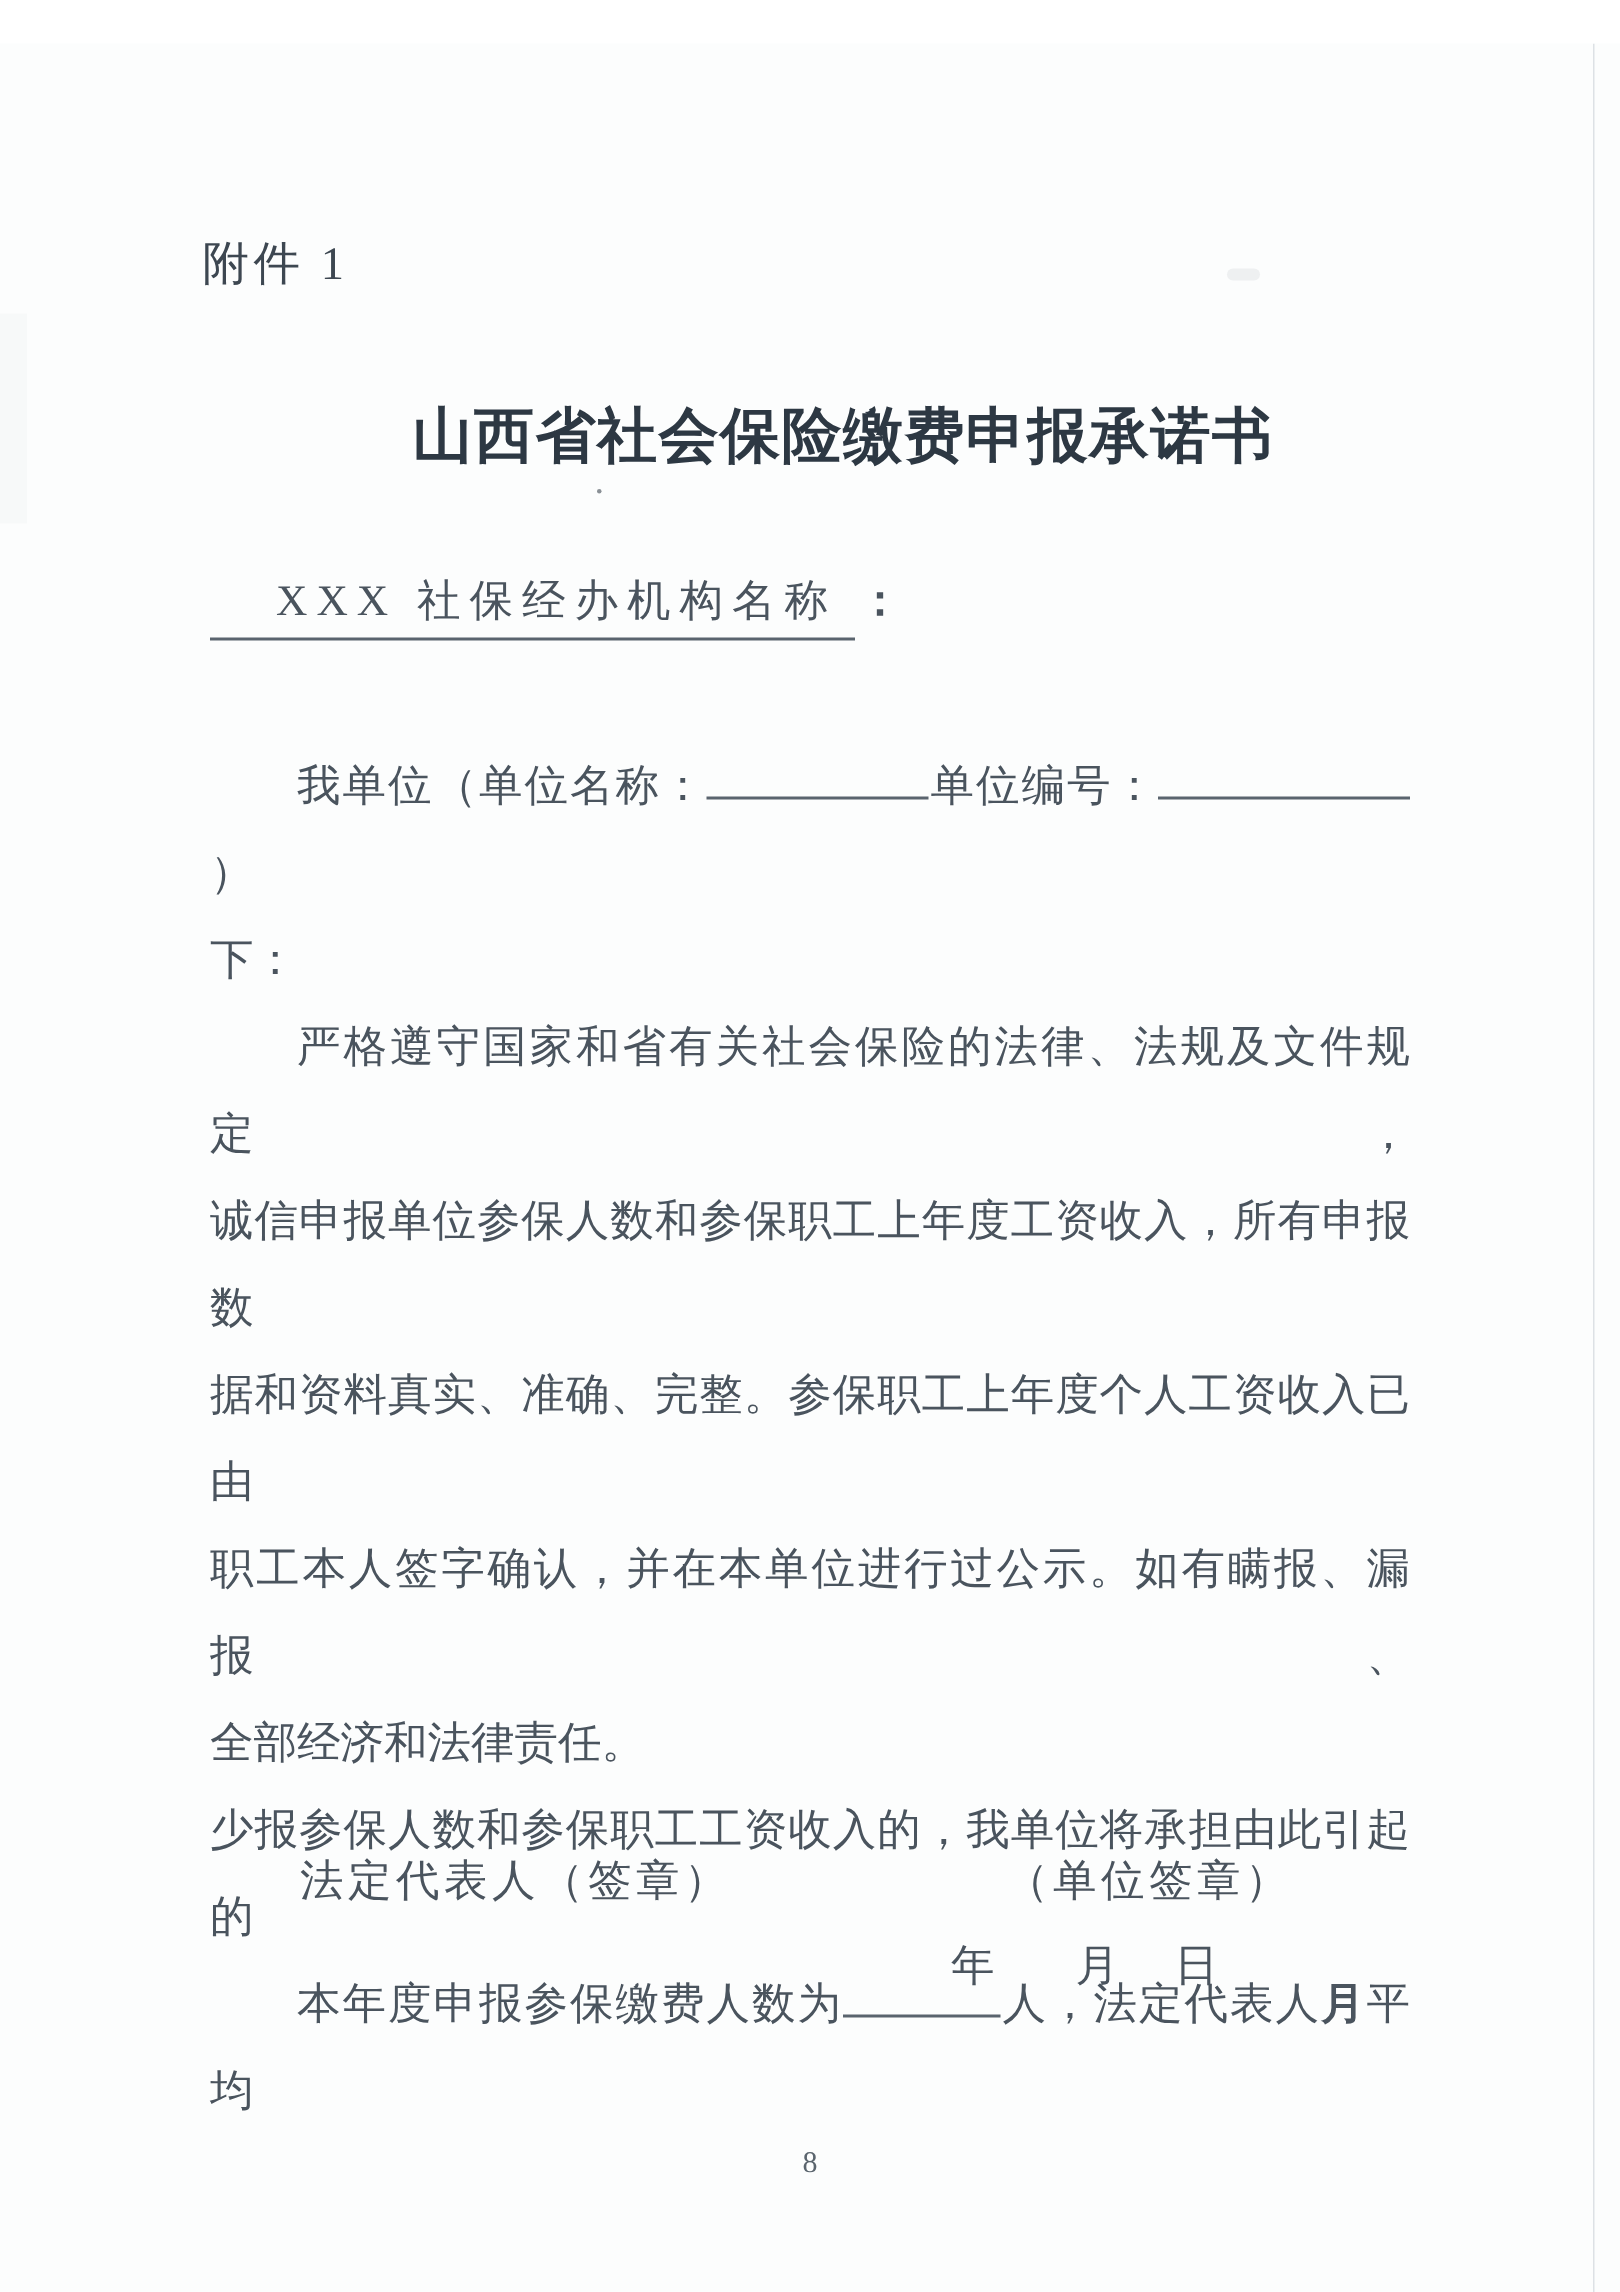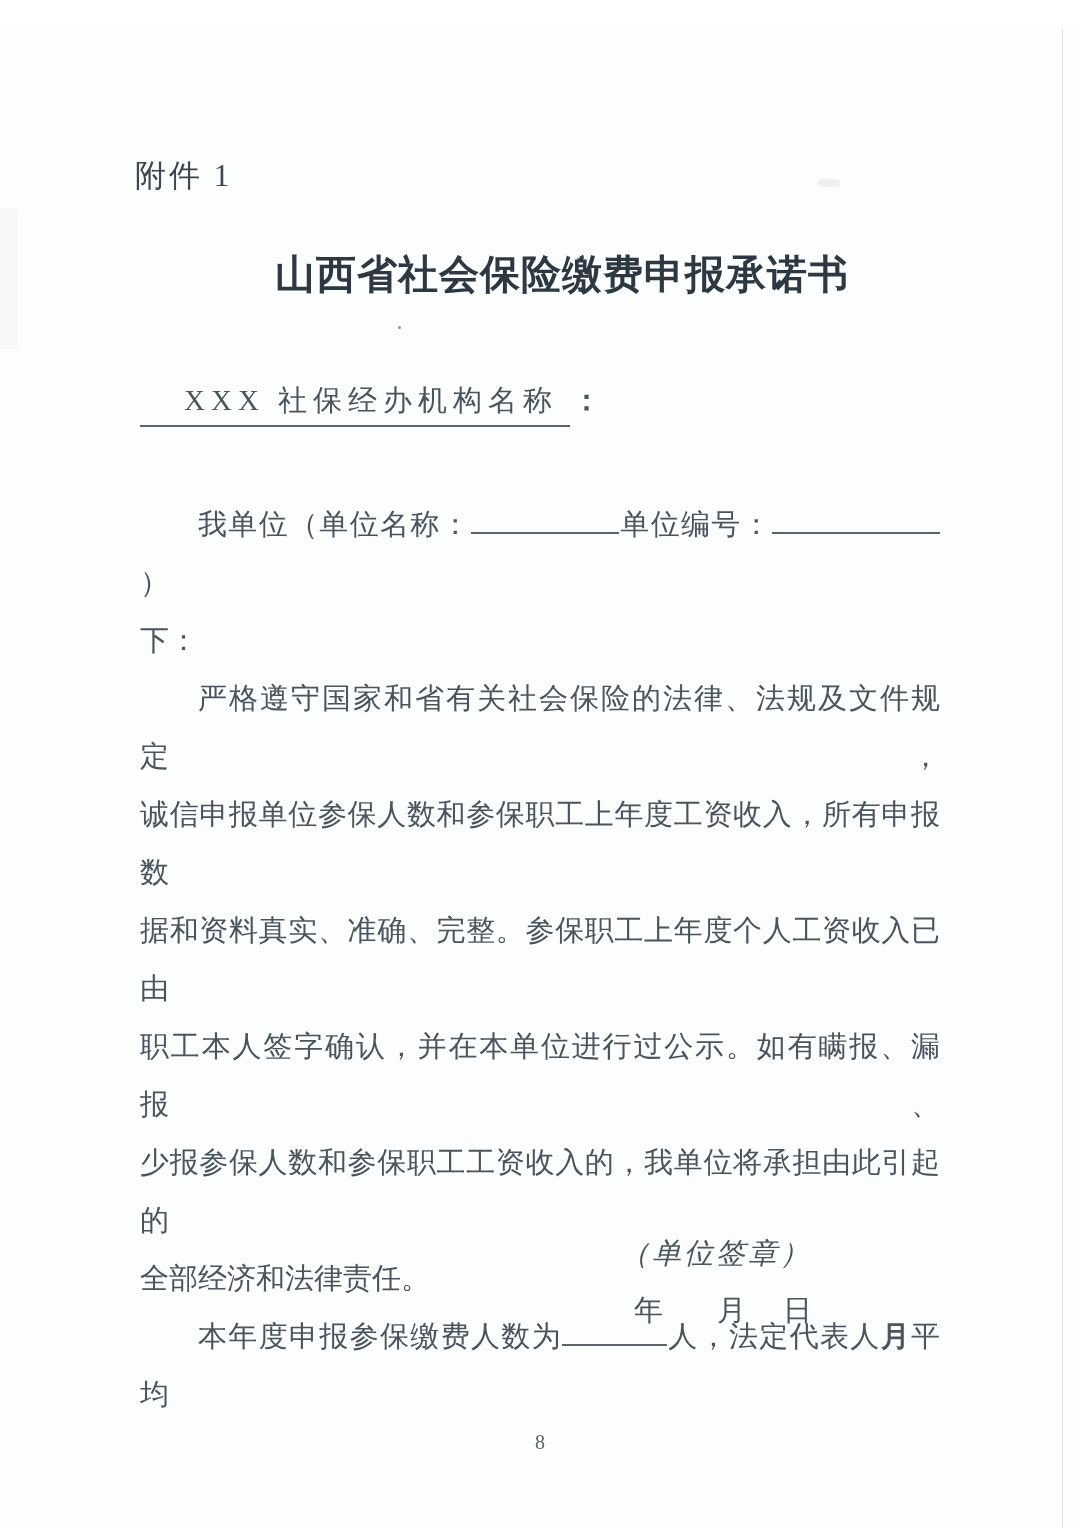--- a/index.html
+++ b/index.html
@@ -51,21 +51,21 @@
   }
   .attachment{
     position:absolute;
     left:135px; top:126px;
     font-size:31px;
     letter-spacing:3px;
     color:#3d4751;
   }
   .doc-title{
     position:absolute;
-    left:0; top:218px;
+    left:0; top:234px;
     width:1080px;
     text-align:center;
     font-size:40px;
     font-weight:bold;
     letter-spacing:1px;
     color:var(--title-ink);
     padding-left:44px;
   }
   .agency-line{
     position:absolute;
@@ -115,21 +115,21 @@
   }
   .sig-row{
     position:absolute;
     left:140px; top:1205px;
     width:800px;
     height:45px;
     font-size:29px;
     letter-spacing:3px;
   }
   .sig-legal{position:absolute;left:60px;top:0;}
-  .sig-unit{position:absolute;left:480px;top:0;font-style:italic;}
+  .sig-unit{position:absolute;left:530px;top:0;}
   .date-row{
     position:absolute;
     left:140px; top:1262px;
     width:800px;
     height:45px;
     font-size:29px;
   }
   .date-y{position:absolute;left:494px;top:0;}
   .date-m{position:absolute;left:577px;top:0;}
   .date-d{position:absolute;left:643px;top:0;}
@@ -160,26 +160,27 @@
     <span class="agency-underlined">XXX 社保经办机构名称</span><span class="agency-colon">：</span>
   </div>
 
   <div class="body-text">
       <div class="bline indent fill"><span>我单位（单位名称：</span><span class="blank" style="width: 148px;"></span><span>单位编号：</span><span class="blank" style="width: 168px;"></span><span>）</span></div>
       <div class="bline"><span>下：</span></div>
       <div class="bline indent fill"><span>严格遵守国家和省有关社会保险的法律、法规及文件规定，</span></div>
       <div class="bline fill"><span>诚信申报单位参保人数和参保职工上年度工资收入，所有申报数</span></div>
       <div class="bline fill"><span>据和资料真实、准确、完整。参保职工上年度个人工资收入已由</span></div>
       <div class="bline fill"><span>职工本人签字确认，并在本单位进行过公示。如有瞒报、漏报、</span></div>
+      <div class="bline"><span>全部经济和法律责任。</span></div>
       <div class="bline fill"><span>少报参保人数和参保职工工资收入的，我单位将承担由此引起的</span></div>
-      <div class="bline"><span>全部经济和法律责任。</span></div>
       <div class="bline indent fill"><span>本年度申报参保缴费人数为</span><span class="blank" style="width: 105px;"></span><span>人，法定代表人</span><span class="bold">月</span><span>平均</span></div>
     </div>
 
   <div class="sig-row">
+    <span class="sig-legal">法定代表人（签章）</span>
     <span class="sig-unit">（单位签章）</span>
   </div>
 
   <div class="date-row">
     <span class="date-y">年</span>
     <span class="date-m">月</span>
     <span class="date-d">日</span>
   </div>
 
   <div class="page-num">8</div>

